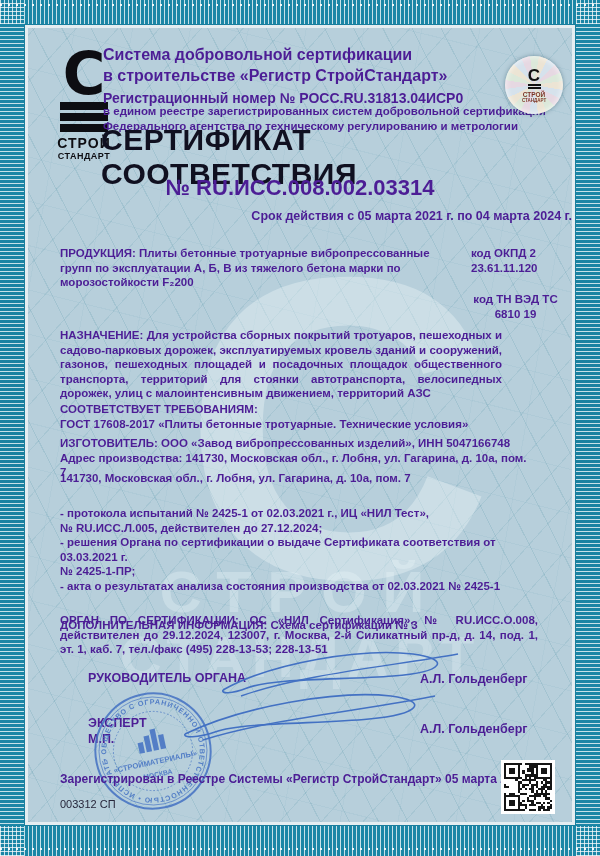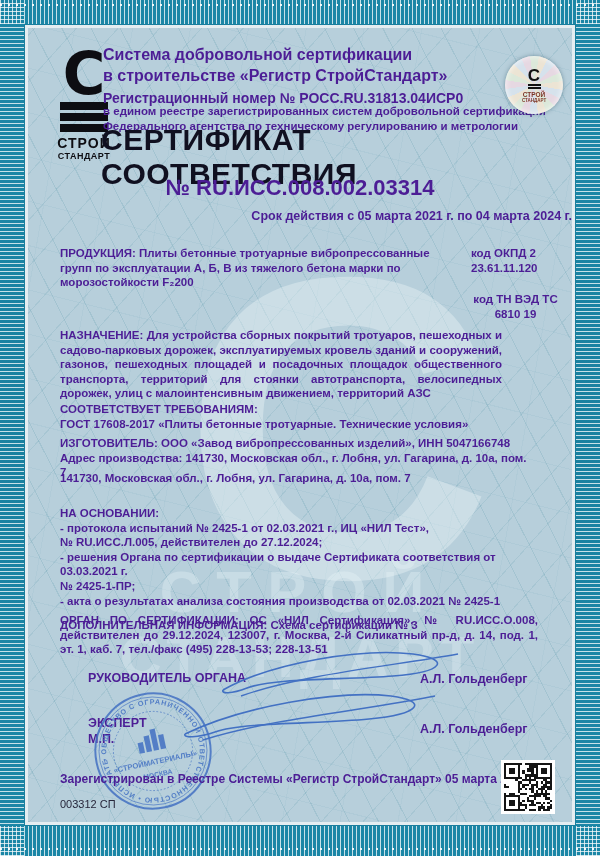--- a/index.html
+++ b/index.html
@@ -175,21 +175,20 @@
     <div class="abs t body-text manu">
       <div>ИЗГОТОВИТЕЛЬ: ООО «Завод вибропрессованных изделий», ИНН 5047166748</div>
       <div>Адрес производства: 141730, Московская обл., г. Лобня, ул. Гагарина, д. 10а, пом. 7</div>
     </div>
 
     <div class="abs t body-text issued">
       <div>141730, Московская обл., г. Лобня, ул. Гагарина, д. 10а, пом. 7</div>
     </div>
 
     <div class="abs t body-text basis">
-      <div>НА ОСНОВАНИИ:</div>
       <div>- протокола испытаний № 2425-1 от 02.03.2021 г., ИЦ «НИЛ Тест»,</div>
       <div>№ RU.ИСС.Л.005, действителен до 27.12.2024;</div>
       <div>- решения Органа по сертификации о выдаче Сертификата соответствия от 03.03.2021 г.</div>
       <div>№ 2425-1-ПР;</div>
       <div>- акта о результатах анализа состояния производства от 02.03.2021 № 2425-1</div>
     </div>
 
     <div class="abs t body-text addinfo">ДОПОЛНИТЕЛЬНАЯ ИНФОРМАЦИЯ: Схема сертификации № 3</div>
 
     <div class="abs t body-text organ">ОРГАН ПО СЕРТИФИКАЦИИ: ОС «НИЛ Сертификация», № RU.ИСС.О.008, действителен до 29.12.2024, 123007, г. Москва, 2-й Силикатный пр-д, д. 14, под. 1, эт. 1, каб. 7, тел./факс (495) 228-13-53; 228-13-51</div>

